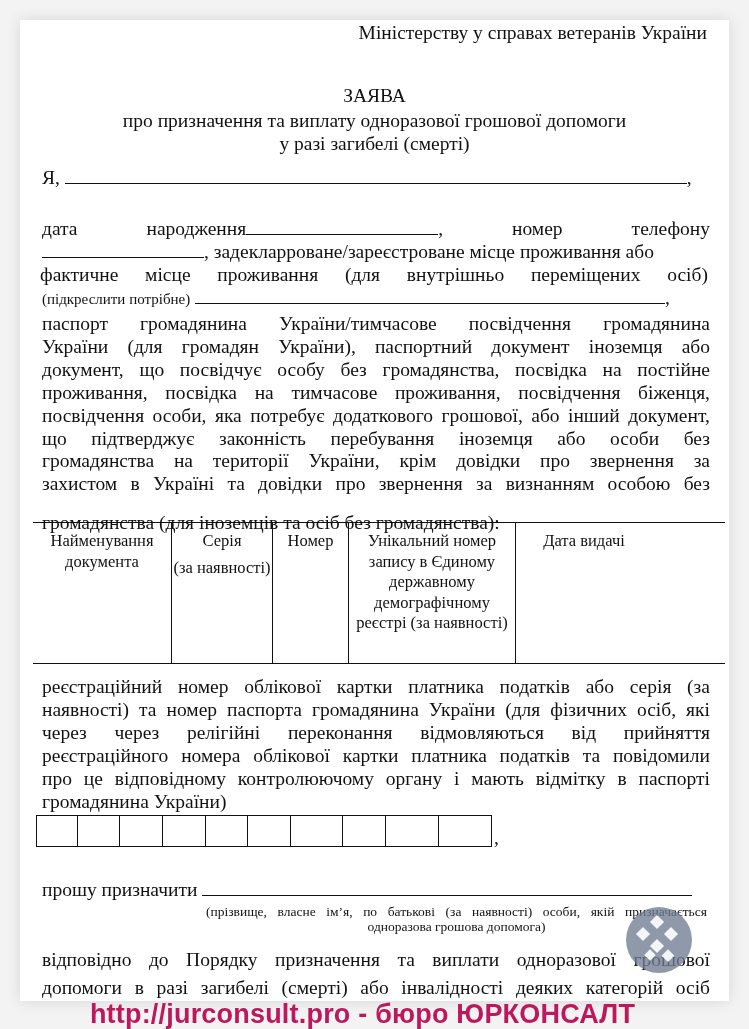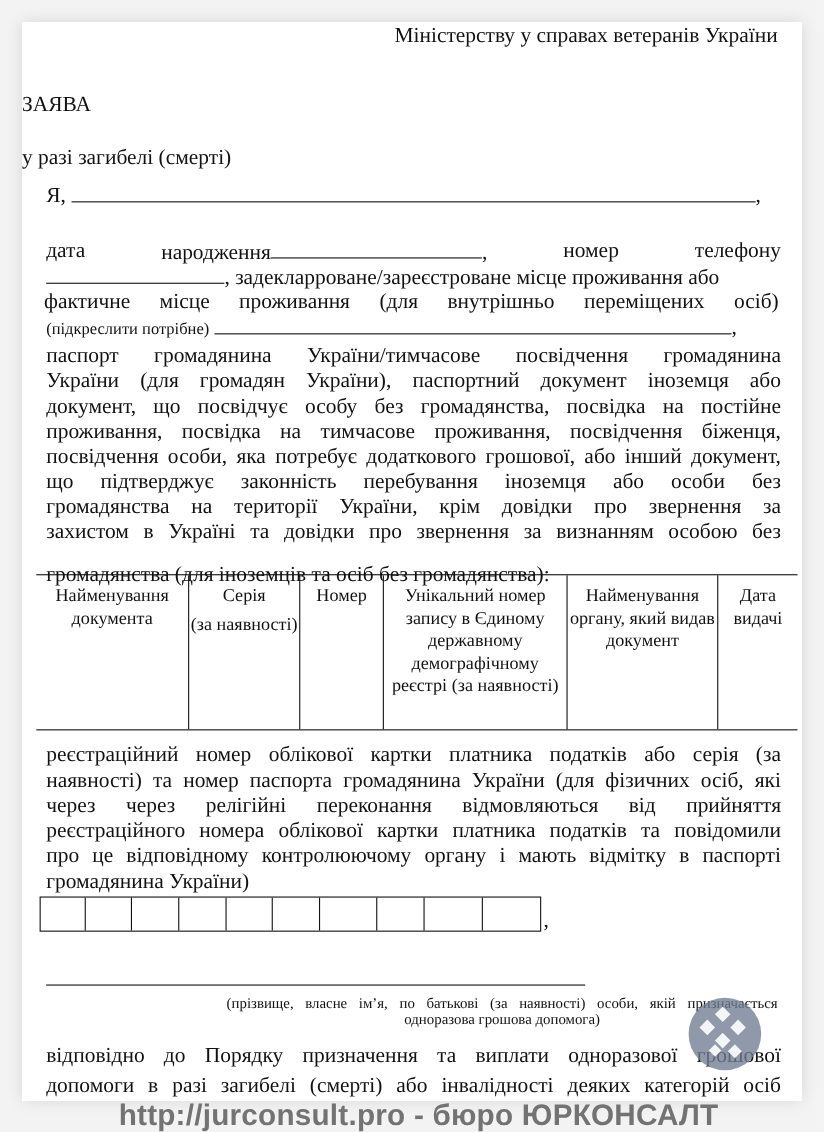--- a/index.html
+++ b/index.html
@@ -13,21 +13,21 @@
   .page {
     position: absolute; left: 20px; top: 20px; width: 709px; height: 981px;
     background: #ffffff;
     box-shadow: 0 0 14px rgba(0,0,0,0.12);
     overflow: hidden;
   }
   .abs { position: absolute; white-space: nowrap; }
   .t { font-size: 19.5px; line-height: 23px; }
   .small { font-size: 13.5px; line-height: 16px; }
   .addressee { right: 22px; top: 2px; font-size: 19.5px; }
-  .title { left: 0; width: 709px; text-align: left; }
+  .title { left: 0; width: 709px; text-align: center; }
   .just { display: flex; justify-content: space-between; }
   .uline { display: inline-block; border-bottom: 1px solid #111; height: 17px; vertical-align: baseline; }
 
   
   .doc-table {
     position: absolute; left: 13px; top: 502px; width: 692px; height: 140px;
     border-top: 1.5px solid #111; border-bottom: 1.5px solid #111;
     display: grid;
     grid-template-columns: 138px 101px 76px 167px 137px 73px;
     font-size: 16.5px; line-height: 20.5px;
@@ -43,31 +43,32 @@
   .boxes .cell { border-left: 1px solid #111; height: 30px; }
   .boxes .cell:first-child { border-left: none; }
 
   .watermark-logo {
     position: absolute; left: 606px; top: 887px; width: 66px; height: 66px;
     border-radius: 50%; background: rgba(112,124,146,0.78);
   }
   .wm-text {
     position: absolute; left: 0; width: 725px; top: 999px; text-align: center;
     font-family: "Liberation Sans", "DejaVu Sans", sans-serif;
-    font-weight: bold; font-size: 27px; color: #737373; letter-spacing: 0.2px; padding-left: 18px;
+    font-weight: bold; font-size: 27px; color: #be185d; letter-spacing: 0.2px;
   }
 </style>
 </head>
 <body>
 
 <div class="page">
 
   <div class="abs addressee">Міністерству у справах ветеранів України</div>
 
   <div class="abs title t" style="top:64px;">ЗАЯВА</div>
+  <div class="abs title t" style="top:89px;">про призначення та виплату одноразової грошової допомоги</div>
   <div class="abs title t" style="top:112px;">у разі загибелі (смерті)</div>
 
   <div class="abs t" style="left:22px; top:146px; width:660px;">
     <span>Я,</span>
     <span class="uline" style="width:622px;"></span><span>,</span>
   </div>
 
   <div class="abs t" style="left:22px; top:197px; width:668px;">
     <div class="just">
       <span>дата</span>
@@ -195,21 +196,20 @@
         </div>
       </div>
     </div>
   <div class="abs t" style="left:22px; top:475px;margin-top:16px;">громадянства (для іноземців та осіб без громадянства):</div>
 
   <div class="doc-table" id="doctable">
       <div class="th"><span>Найменування документа</span></div>
       <div class="th"><span>Серія</span><span class="sub">(за наявності)</span></div>
       <div class="th"><span>Номер</span></div>
       <div class="th"><span>Унікальний номер запису в Єдиному державному демографічному реєстрі (за наявності)</span></div>
-      <div class="th"><span>Найменування органу, який видав документ</span></div>
       <div class="th"><span>Дата видачі</span></div>
     </div>
 
   <div id="tax">
       <div class="abs t" style="left: 22px; top: 655px; width: 668px;">
         <div class="just">
           <span>реєстраційний</span>
           <span>номер</span>
           <span>облікової</span>
           <span>картки</span>
@@ -282,20 +282,21 @@
       <div class="cell" style="width: 41px;"></div>
       <div class="cell" style="width: 42px;"></div>
       <div class="cell" style="width: 51px;"></div>
       <div class="cell" style="width: 42px;"></div>
       <div class="cell" style="width: 52px;"></div>
       <div class="cell" style="width: 52px;"></div>
     </div>
   <div class="abs t" style="left:474px; top:806px;">,</div>
 
   <div class="abs t" style="left:22px; top:858px;">
+    <span>прошу призначити</span>
     <span class="uline" style="width:490px;"></span>
   </div>
   <div class="abs small" style="left:186px; top:884px; width:501px;">
     <div class="just" id="reqhint">
         <span>(прізвище,</span>
         <span>власне</span>
         <span>ім’я,</span>
         <span>по</span>
         <span>батькові</span>
         <span>(за</span>

